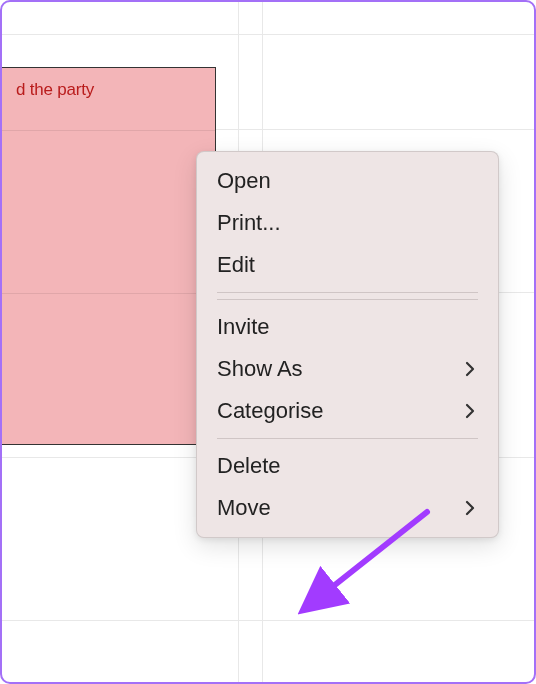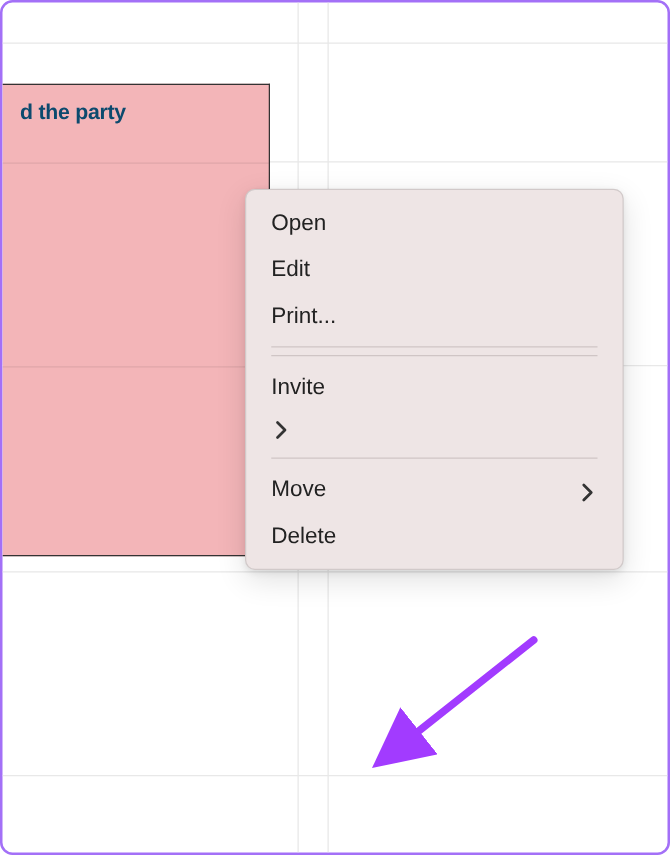--- a/index.html
+++ b/index.html
@@ -41,22 +41,22 @@
       top: 65px;
       width: 214px;
       height: 378px;
       background: #f3b5b8;
       border: 1px solid #333;
       border-left: none;
       padding: 12px 14px;
     }
     .event-title {
       font-size: 17px;
-      font-weight: 700;
-      color: #0c4a6e;
+      font-weight: 400;
+      color: #b91c1c;
       letter-spacing: -0.2px;
     }
     .event-hline {
       position: absolute;
       left: 0;
       right: 0;
       height: 1px;
       background: rgba(0,0,0,0.08);
     }
     .context-menu {
@@ -65,24 +65,24 @@
       top: 149px;
       width: 303px;
       background: #eee5e5;
       border: 1px solid rgba(0,0,0,0.12);
       border-radius: 8px;
       box-shadow: 0 8px 24px rgba(0,0,0,0.12), 0 2px 6px rgba(0,0,0,0.08);
       padding: 8px 0;
     }
     .menu-item {
       display: flex;
-      align-items: flex-end;
+      align-items: center;
       justify-content: space-between;
       padding: 8px 20px;
-      font-size: 18px;
+      font-size: 22px;
       color: #222;
       cursor: default;
     }
     .menu-sep {
       height: 1px;
       background: #cfc5c5;
       margin: 6px 20px;
     }
     .chevron {
       width: 16px;
@@ -116,48 +116,57 @@
   <div class="event-title">d the party</div>
   <div class="event-hline" style="top:62px"></div>
   <div class="event-hline" style="top:225px"></div>
 </div>
 
 <div class="context-menu">
   <div class="menu-item">
     <span>Open</span>
   </div>
   <div class="menu-item">
-    <span>Edit</span>
+    <span>Print...</span>
   </div>
   <div class="menu-item">
-    <span>Print...</span>
+    <span>Edit</span>
   </div>
   <div class="menu-sep"></div>
   <div class="menu-sep"></div>
   <div class="menu-item">
     <span>Invite</span>
   </div>
   <div class="menu-item">
+    <span>Show As</span>
+    <span class="chevron">
+      <svg viewBox="0 0 16 16" width="16" height="16">
+          <path d="M5 2 L11 8 L5 14" stroke="#333" stroke-width="2.2" fill="none" stroke-linecap="round" stroke-linejoin="round"></path>
+        </svg>
+    </span>
+  </div>
+  <div class="menu-item">
+    <span>Categorise</span>
     <span class="chevron">
       <svg viewBox="0 0 16 16" width="16" height="16">
           <path d="M5 2 L11 8 L5 14" stroke="#333" stroke-width="2.2" fill="none" stroke-linecap="round" stroke-linejoin="round"></path>
         </svg>
     </span>
   </div>
   <div class="menu-sep"></div>
   <div class="menu-item">
+    <span>Delete</span>
+  </div>
+  <div class="menu-item">
     <span>Move</span>
     <span class="chevron">
       <svg viewBox="0 0 16 16" width="16" height="16">
           <path d="M5 2 L11 8 L5 14" stroke="#333" stroke-width="2.2" fill="none" stroke-linecap="round" stroke-linejoin="round"></path>
         </svg>
     </span>
-  </div>
-  <div class="menu-item">
-    <span>Delete</span>
   </div>
 </div>
 
 <div class="arrow-annotation">
   <svg width="160" height="130">
     <defs>
       <marker id="arrowhead" markerWidth="8" markerHeight="8" refX="6" refY="4" orient="auto">
         <path d="M0,0 L8,4 L0,8 Z" fill="#a23bff"></path>
       </marker>
     </defs>

